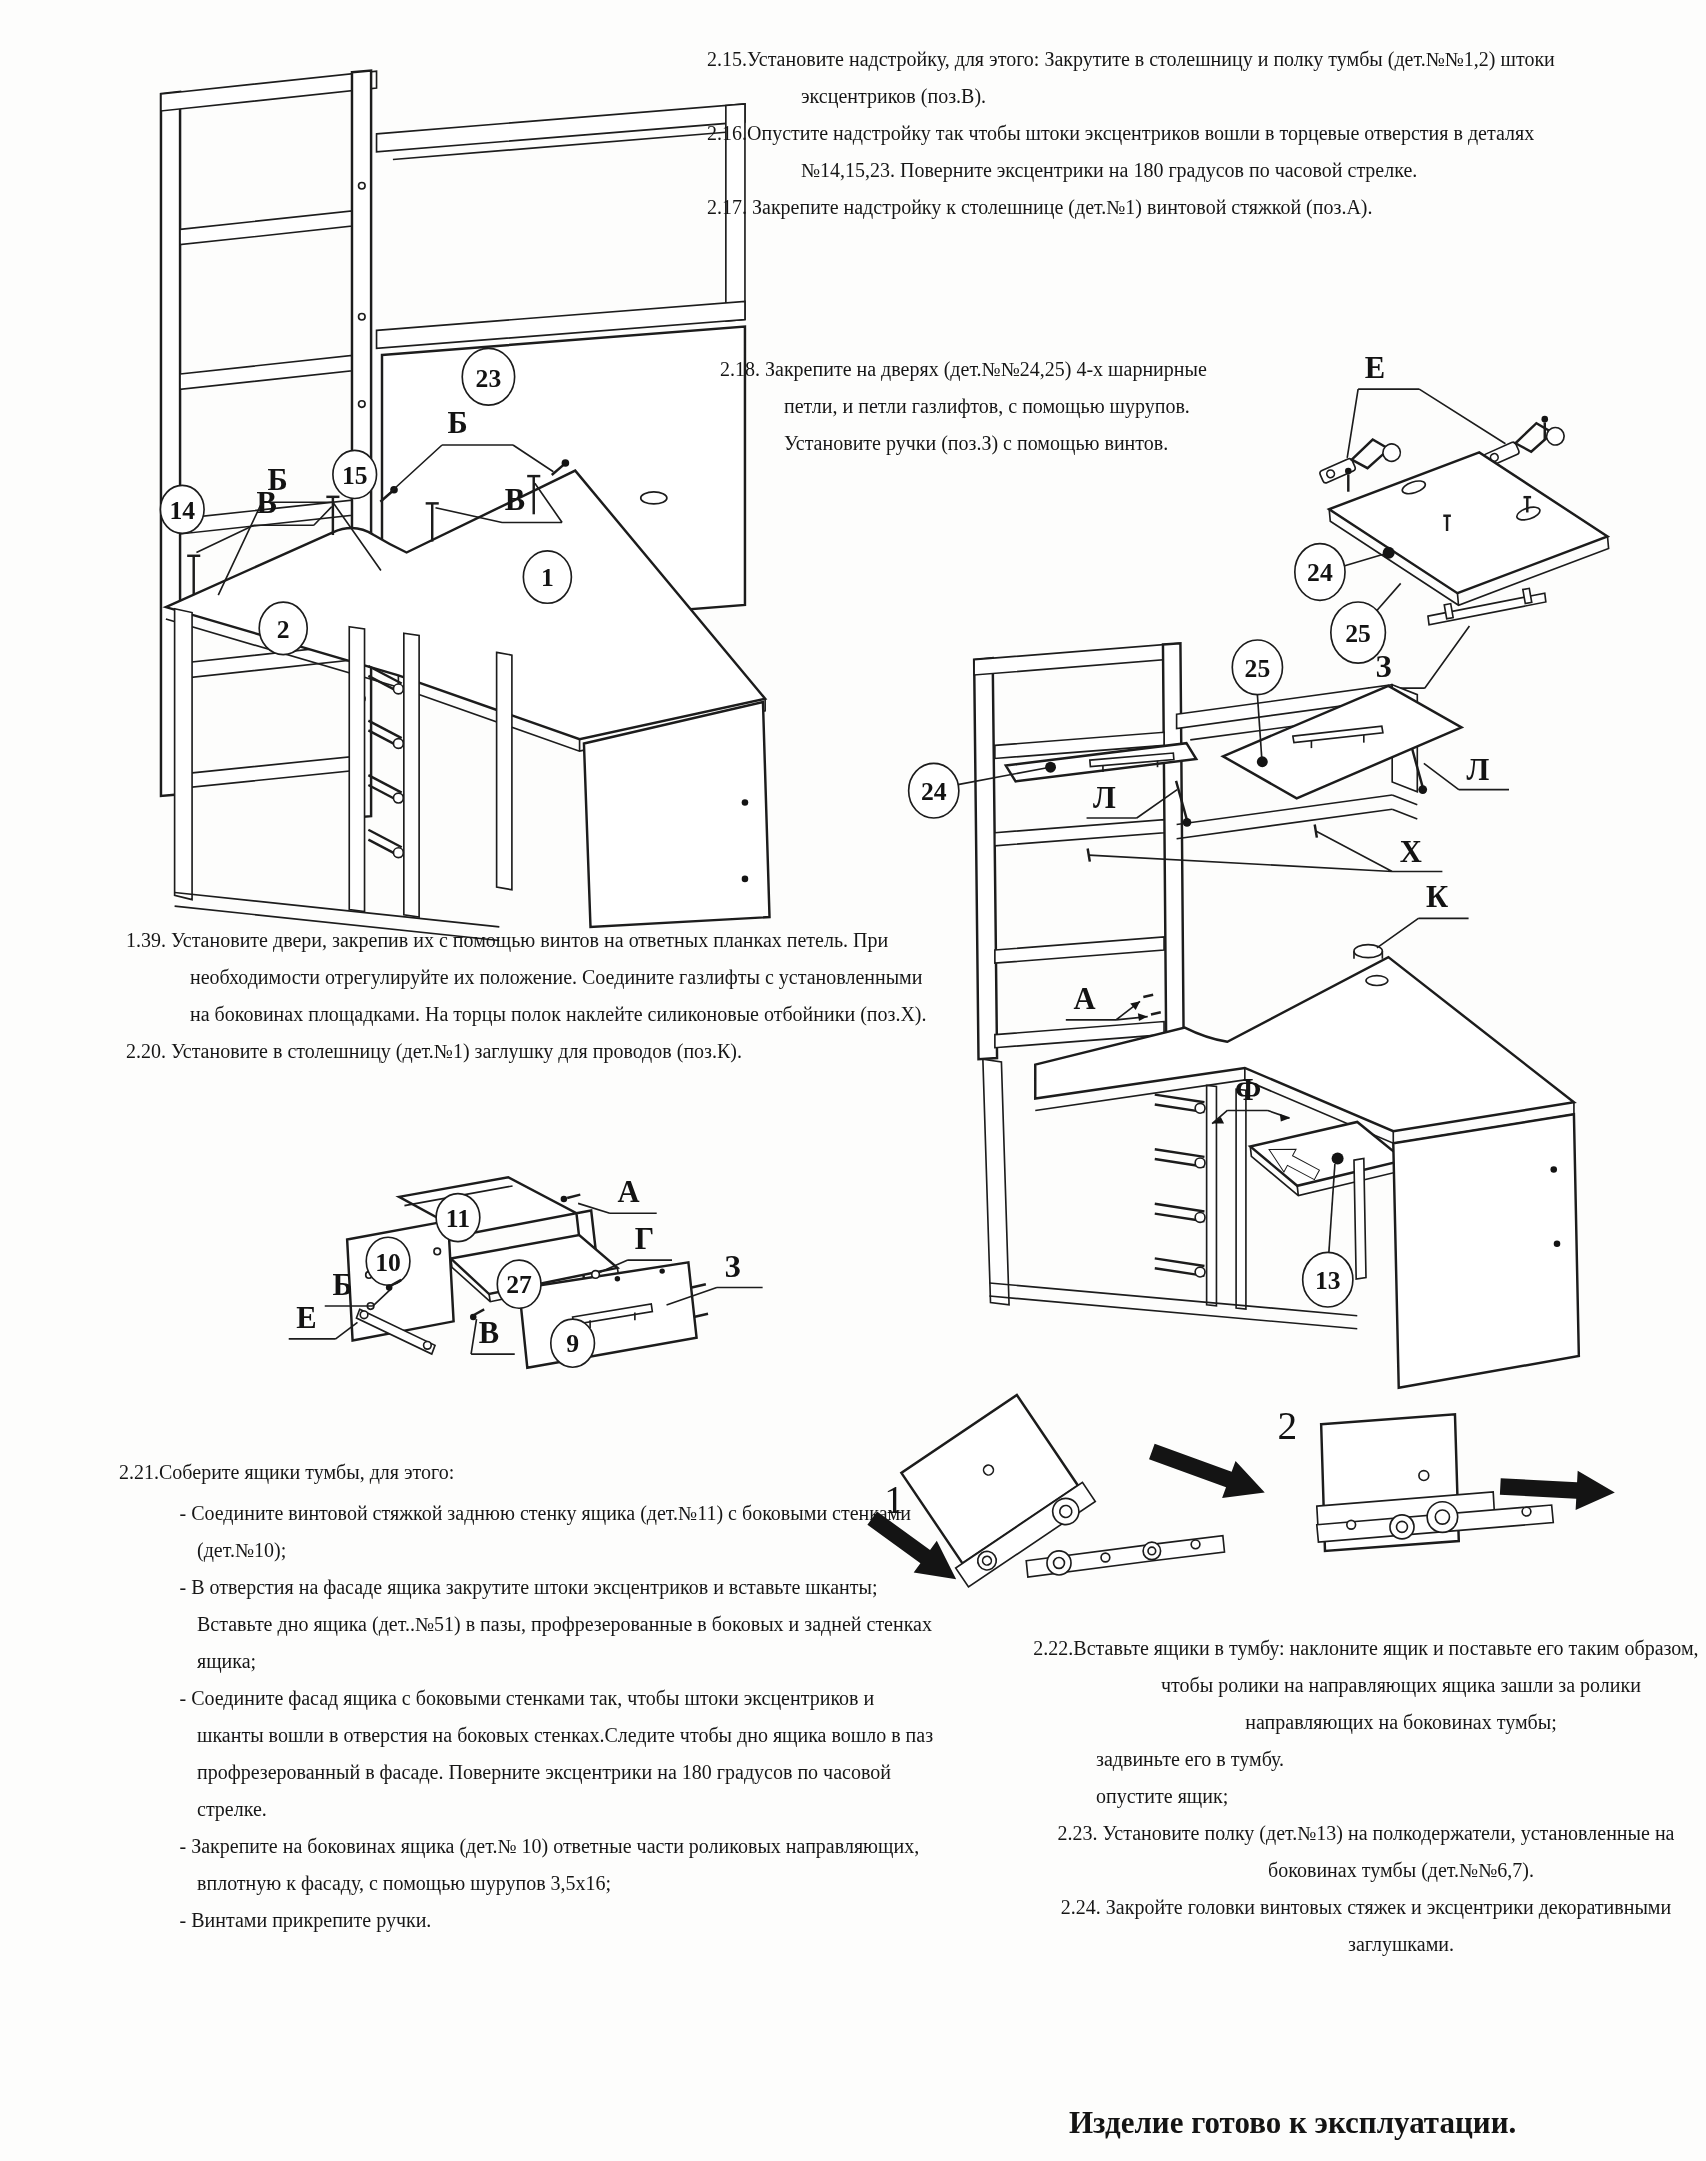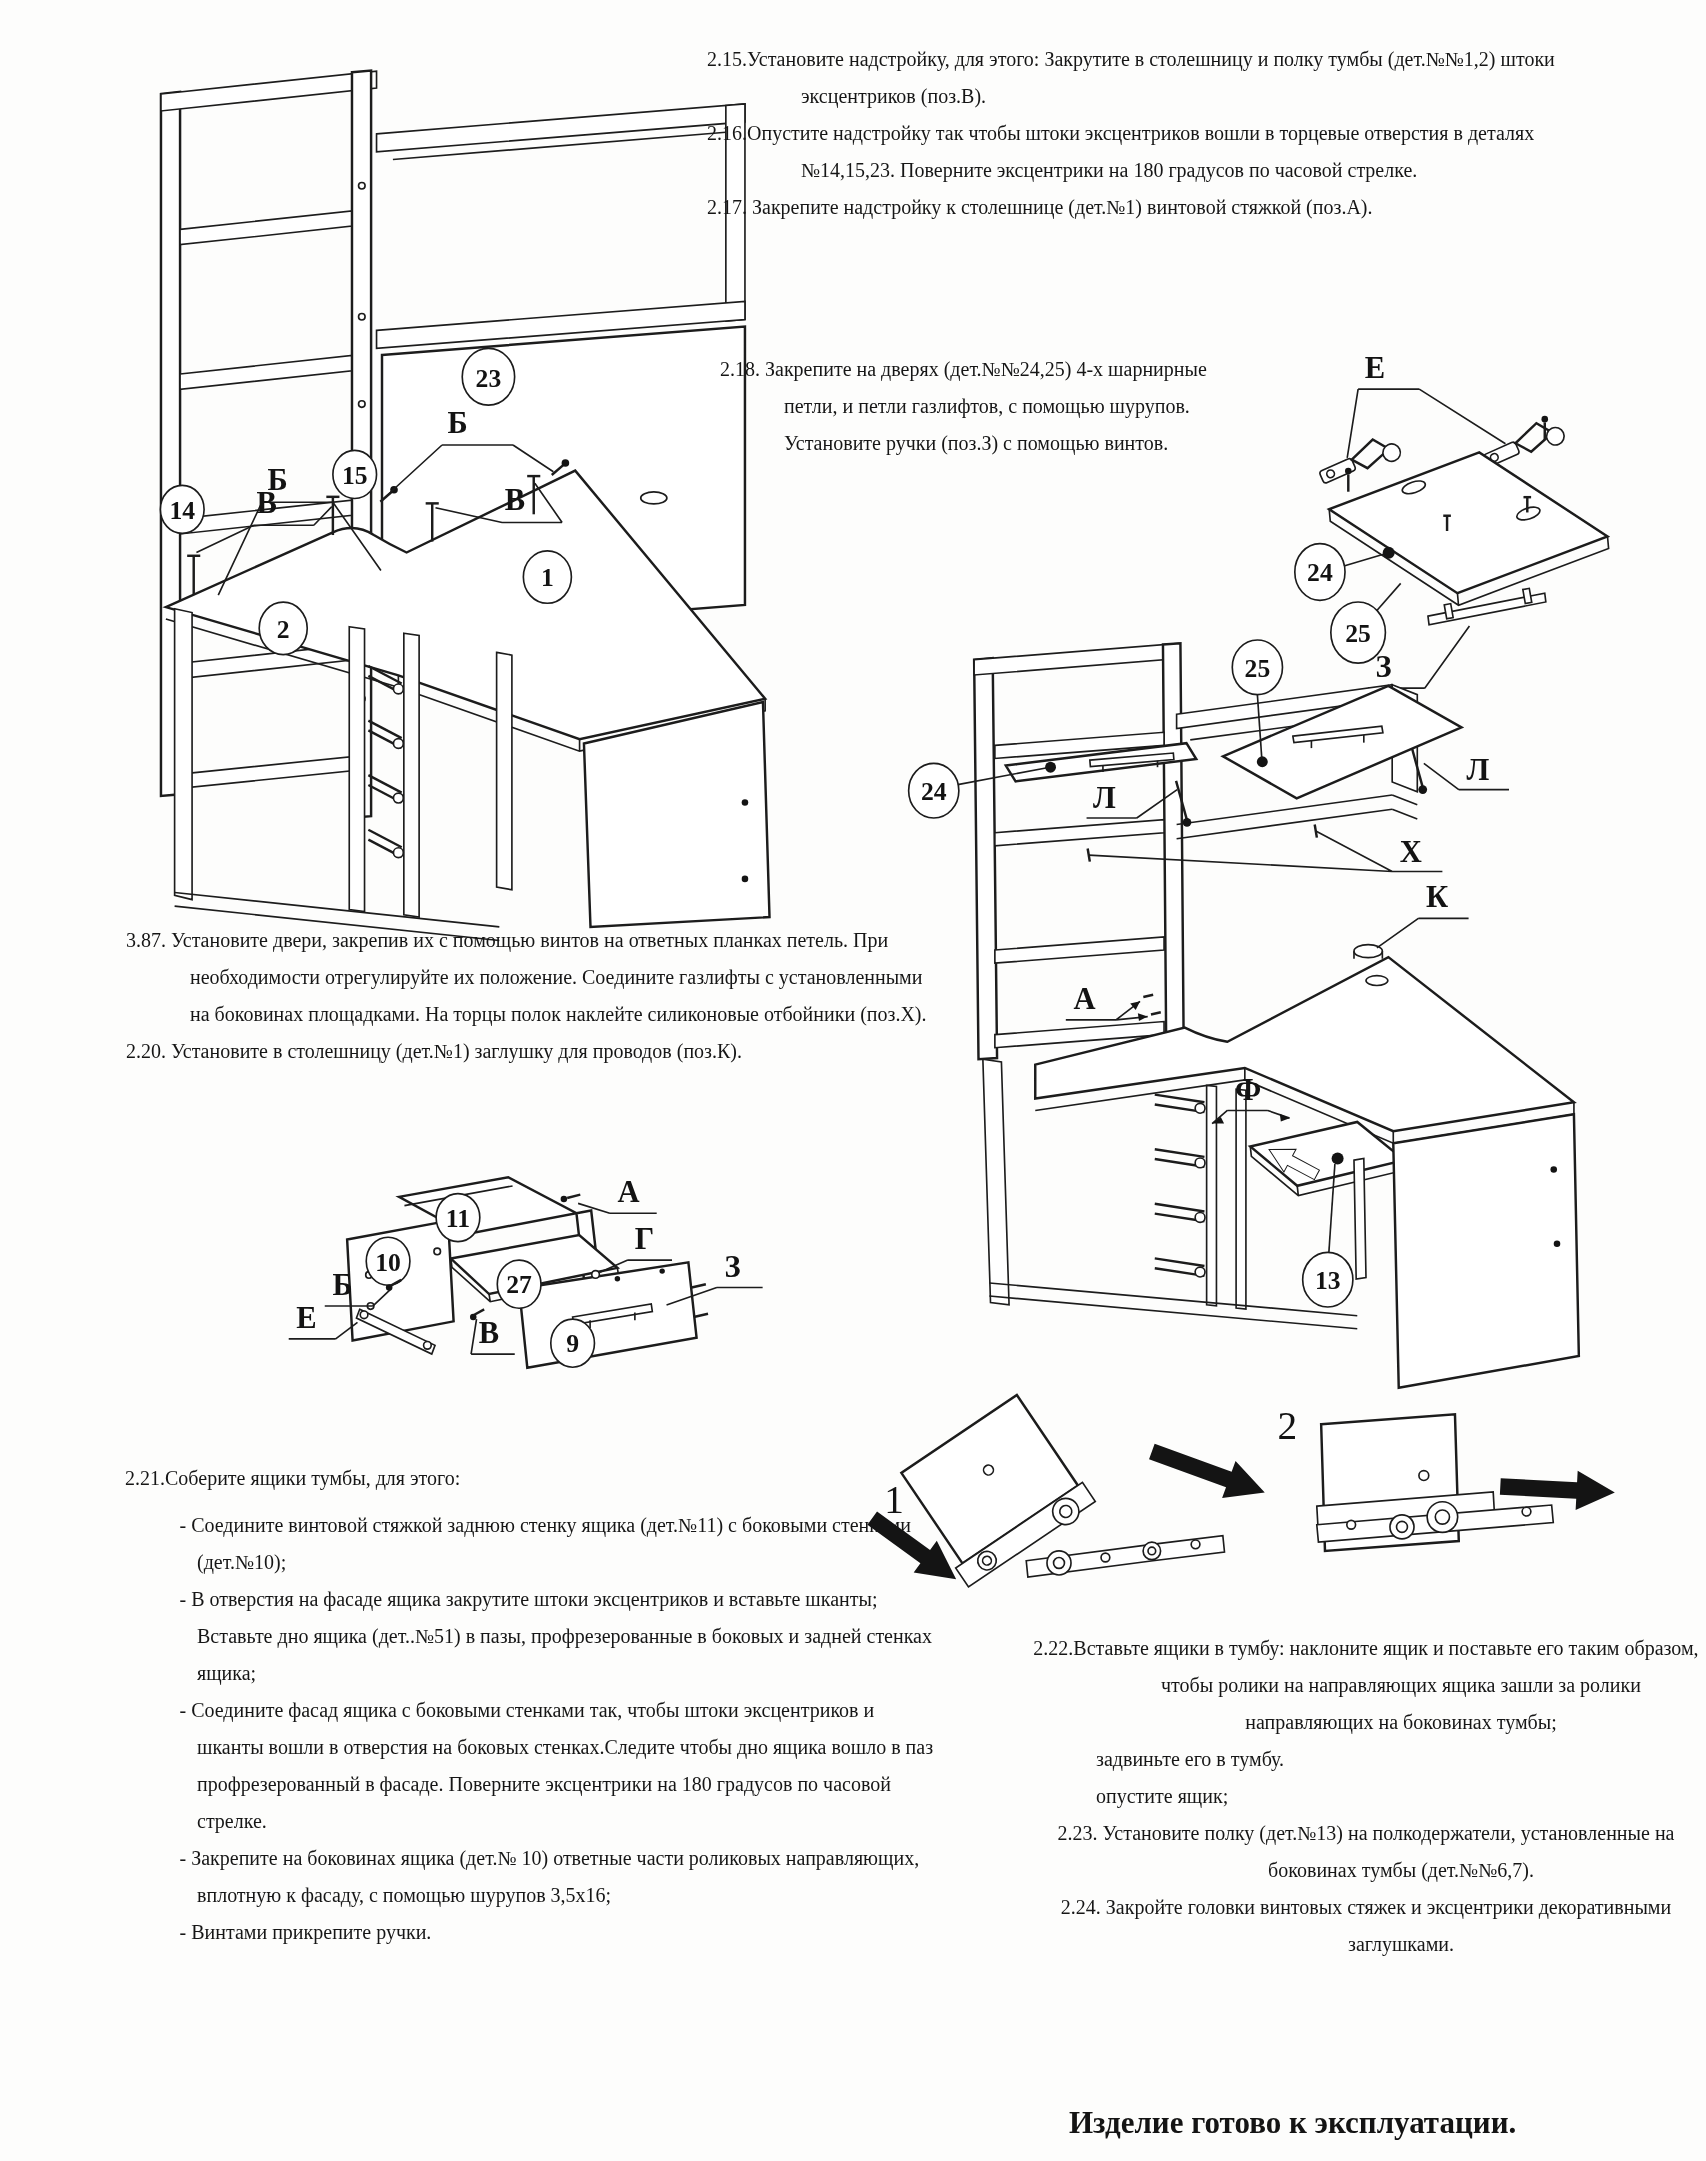--- a/index.html
+++ b/index.html
@@ -355,21 +355,21 @@
       <path class="blk" d="M712,898 L694,890 L696,904 Z"></path>
     </g>
     <g>
       <line class="ln" x1="795" y1="982" x2="784" y2="1144"></line>
       <ellipse class="panelt" cx="782" cy="1194" rx="46" ry="50"></ellipse>
       <text class="badge" x="782" y="1211">13</text>
     </g>
   </svg>
 
   <div class="abs tblock hang118" style="left:126px;top:922px;width:819px">
-    <p class="item">3.87. Установите двери, закрепив их с помощью винтов на ответных планках петель. При необходимости отрегулируйте их положение. Соедините газлифты с установленными на боковинах площадками. На торцы полок наклейте силиконовые отбойники (поз.Х).</p>
+    <p class="item">1.39. Установите двери, закрепив их с помощью винтов на ответных планках петель. При необходимости отрегулируйте их положение. Соедините газлифты с установленными на боковинах площадками. На торцы полок наклейте силиконовые отбойники (поз.Х).</p>
     <p class="item">2.20. Установите в столешницу (дет.№1) заглушку для проводов (поз.К).</p>
   </div>
 
   <svg class="abs" style="left:235px;top:1163px" width="601" height="273" viewBox="0 0 1100 500">
 
     <polygon class="panel" points="300,62 500,26 625,92 425,130"></polygon>
     <line class="ln" x1="310" y1="78" x2="508" y2="42"></line>
 
     <polygon class="panel" points="625,92 652,87 672,262 645,268"></polygon>
 
@@ -444,21 +444,21 @@
       <line class="ln2" x1="438" y1="278" x2="456" y2="268"></line>
         <circle class="dot" cx="436" cy="282" r="6"></circle>
     </g>
     <g>
       <text class="lbl" x="896" y="208">З</text>
       <path class="ln" d="M882,228 L966,228 M882,228 L790,260"></path>
     </g>
   </svg>
 
   <div class="abs tblock" style="left:115px;top:1450px;width:819px">
-    <p style="margin:10px">2.21.Соберите ящики тумбы, для этого:</p>
+    <p style="margin:4px">2.21.Соберите ящики тумбы, для этого:</p>
     <p class="bullet">- Соедините винтовой стяжкой заднюю стенку ящика (дет.№11) с боковыми стенками (дет.№10);</p>
     <p class="bullet">- В отверстия на фасаде ящика закрутите штоки эксцентриков и вставьте шканты;</p>
     <p class="contline">Вставьте дно ящика (дет..№51) в пазы, профрезерованные в боковых и задней стенках ящика;</p>
     <p class="bullet">- Соедините фасад ящика с боковыми стенками так, чтобы штоки эксцентриков и шканты вошли в  отверстия на боковых стенках.Следите чтобы дно ящика вошло в паз профрезерованный в фасаде. Поверните эксцентрики на 180 градусов по часовой стрелке.</p>
     <p class="bullet">- Закрепите на боковинах ящика (дет.№ 10) ответные части роликовых направляющих, вплотную к фасаду, с помощью шурупов 3,5х16;</p>
     <p class="bullet">- Винтами прикрепите ручки.</p>
   </div>
 
   <svg class="abs" style="left:846px;top:1387px" width="781" height="235" viewBox="0 0 1430 430">
 

